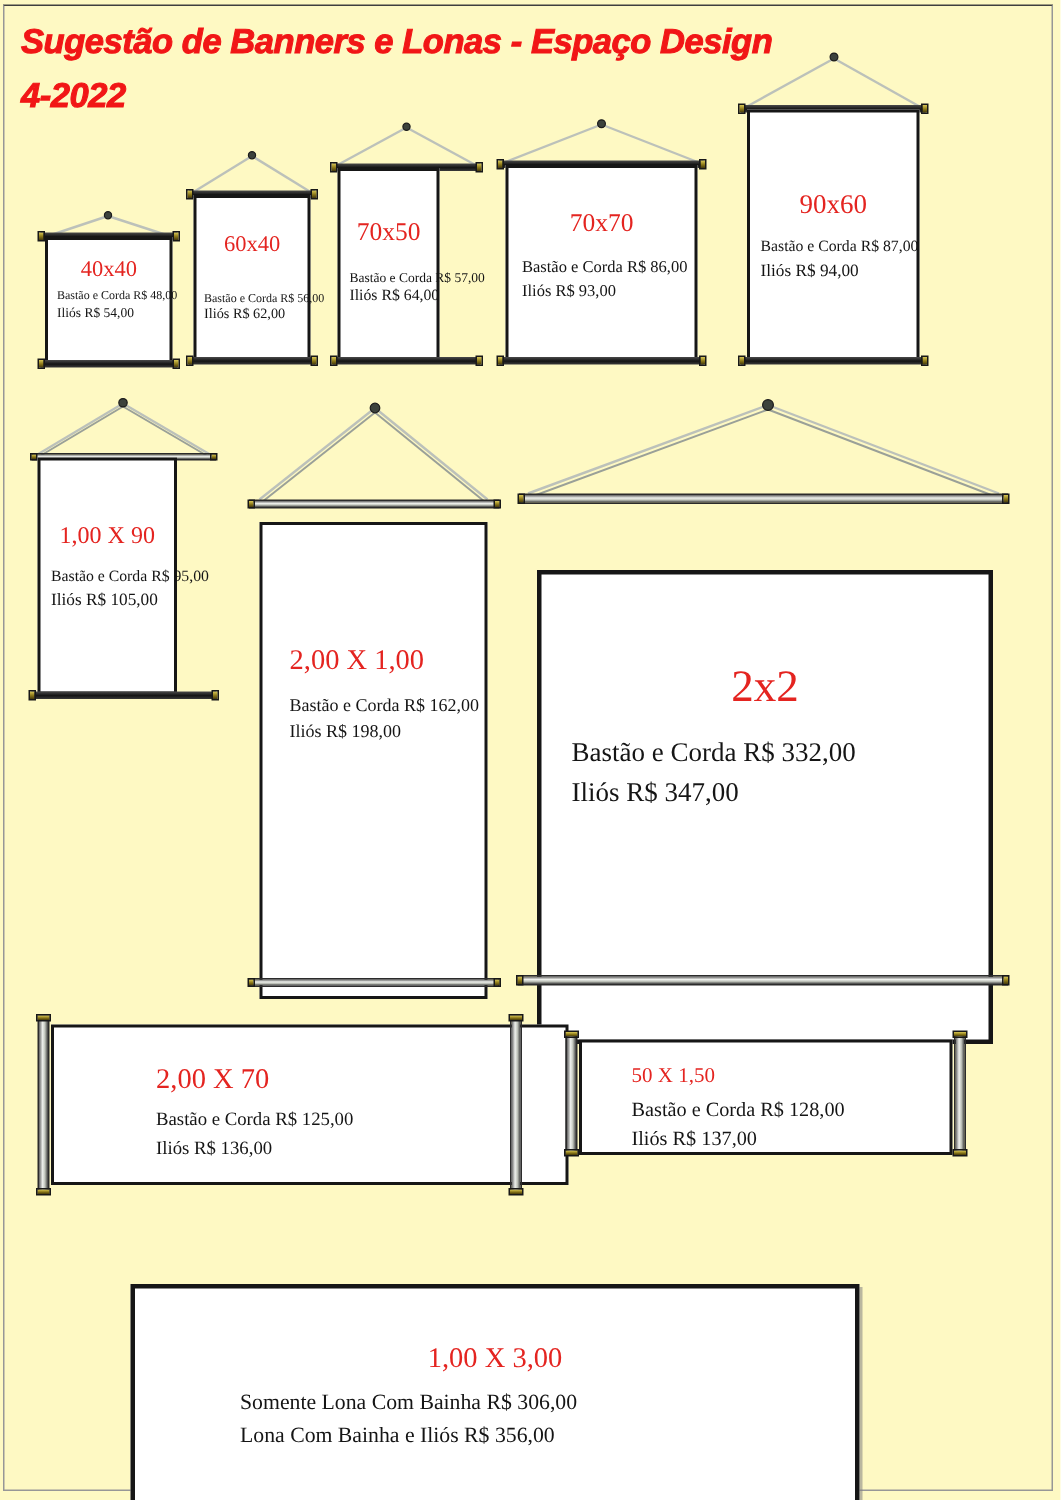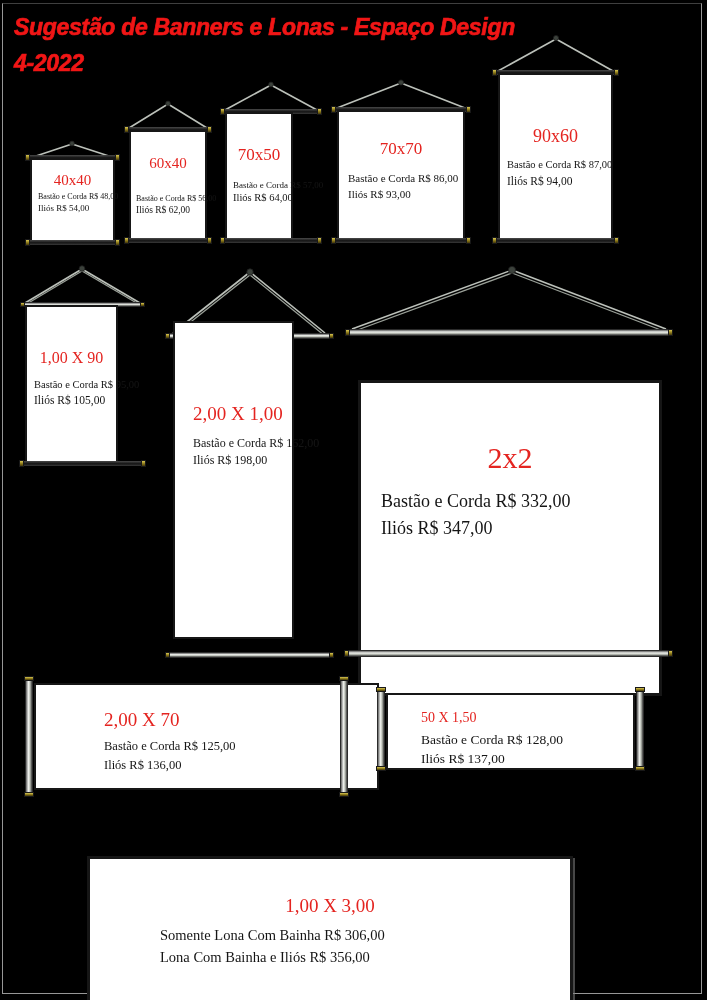--- a/index.html
+++ b/index.html
@@ -1,16 +1,16 @@
 <!DOCTYPE html>
 <html style="--title-red: #f11616; --label-red: #e42420;"><head>
 <meta charset="utf-8">
 <style>
   html,body{margin:0;padding:0;background:#fff;}
-  .page{position:relative;width:707px;height:1000px;background:#000000;overflow:hidden;
+  .page{position:relative;width:707px;height:1000px;background:#fef9c3;overflow:hidden;
         font-family:"Liberation Serif",serif;color:#151515;}
   .page-border{position:absolute;left:2px;top:3px;width:698px;height:989px;
         border:1px solid #979797;border-top-color:#3f3f3f;pointer-events:none;}
   .title-line{position:absolute;left:14px;font-family:"Liberation Sans",sans-serif;
         font-weight:700;font-style:italic;color:var(--title-red);
         -webkit-text-stroke:0.7px var(--title-red);letter-spacing:-0.3px;white-space:nowrap;}
   .t1{top:14px;font-size:23px;}
   .t2{top:50px;font-size:23px;}
 
   .strings{position:absolute;overflow:visible;}
@@ -147,21 +147,21 @@
 
   <div>
     <svg class="strings" style="left:166px;top:267px" width="167" height="68">
       <line x1="7" y1="66" x2="84" y2="5"></line>
         <line x1="159" y1="66" x2="84" y2="5"></line>
       <line class="inner" x1="7" y1="69" x2="84" y2="8"></line>
         <line class="inner" x1="159" y1="69" x2="84" y2="8"></line>
       <circle cx="84" cy="5" r="3.2"></circle>
     </svg>
     <div class="rod silver" style="left:166px;top:333px;width:167px;height:6px"></div>
-    <div class="cv" style="left:173px;top:321px;width:121px;height:318px">
+    <div class="cv" style="left:173px;top:348px;width:152px;height:318px">
       <div class="sz left" style="left:18px;top:80px;font-size:19px">2,00 X 1,00</div>
       <div class="pr" style="left:18px;top:113px;font-size:12px">Bastão e Corda R$ 162,00</div>
       <div class="pr" style="left:18px;top:130px;font-size:12px">Iliós R$ 198,00</div>
     </div>
     <div class="rod silver" style="left:166px;top:652px;width:167px;height:6px"></div>
   </div>
 
   <div>
     <svg class="strings" style="left:346px;top:265px" width="326" height="68">
       <line x1="6" y1="64" x2="166" y2="5"></line>

